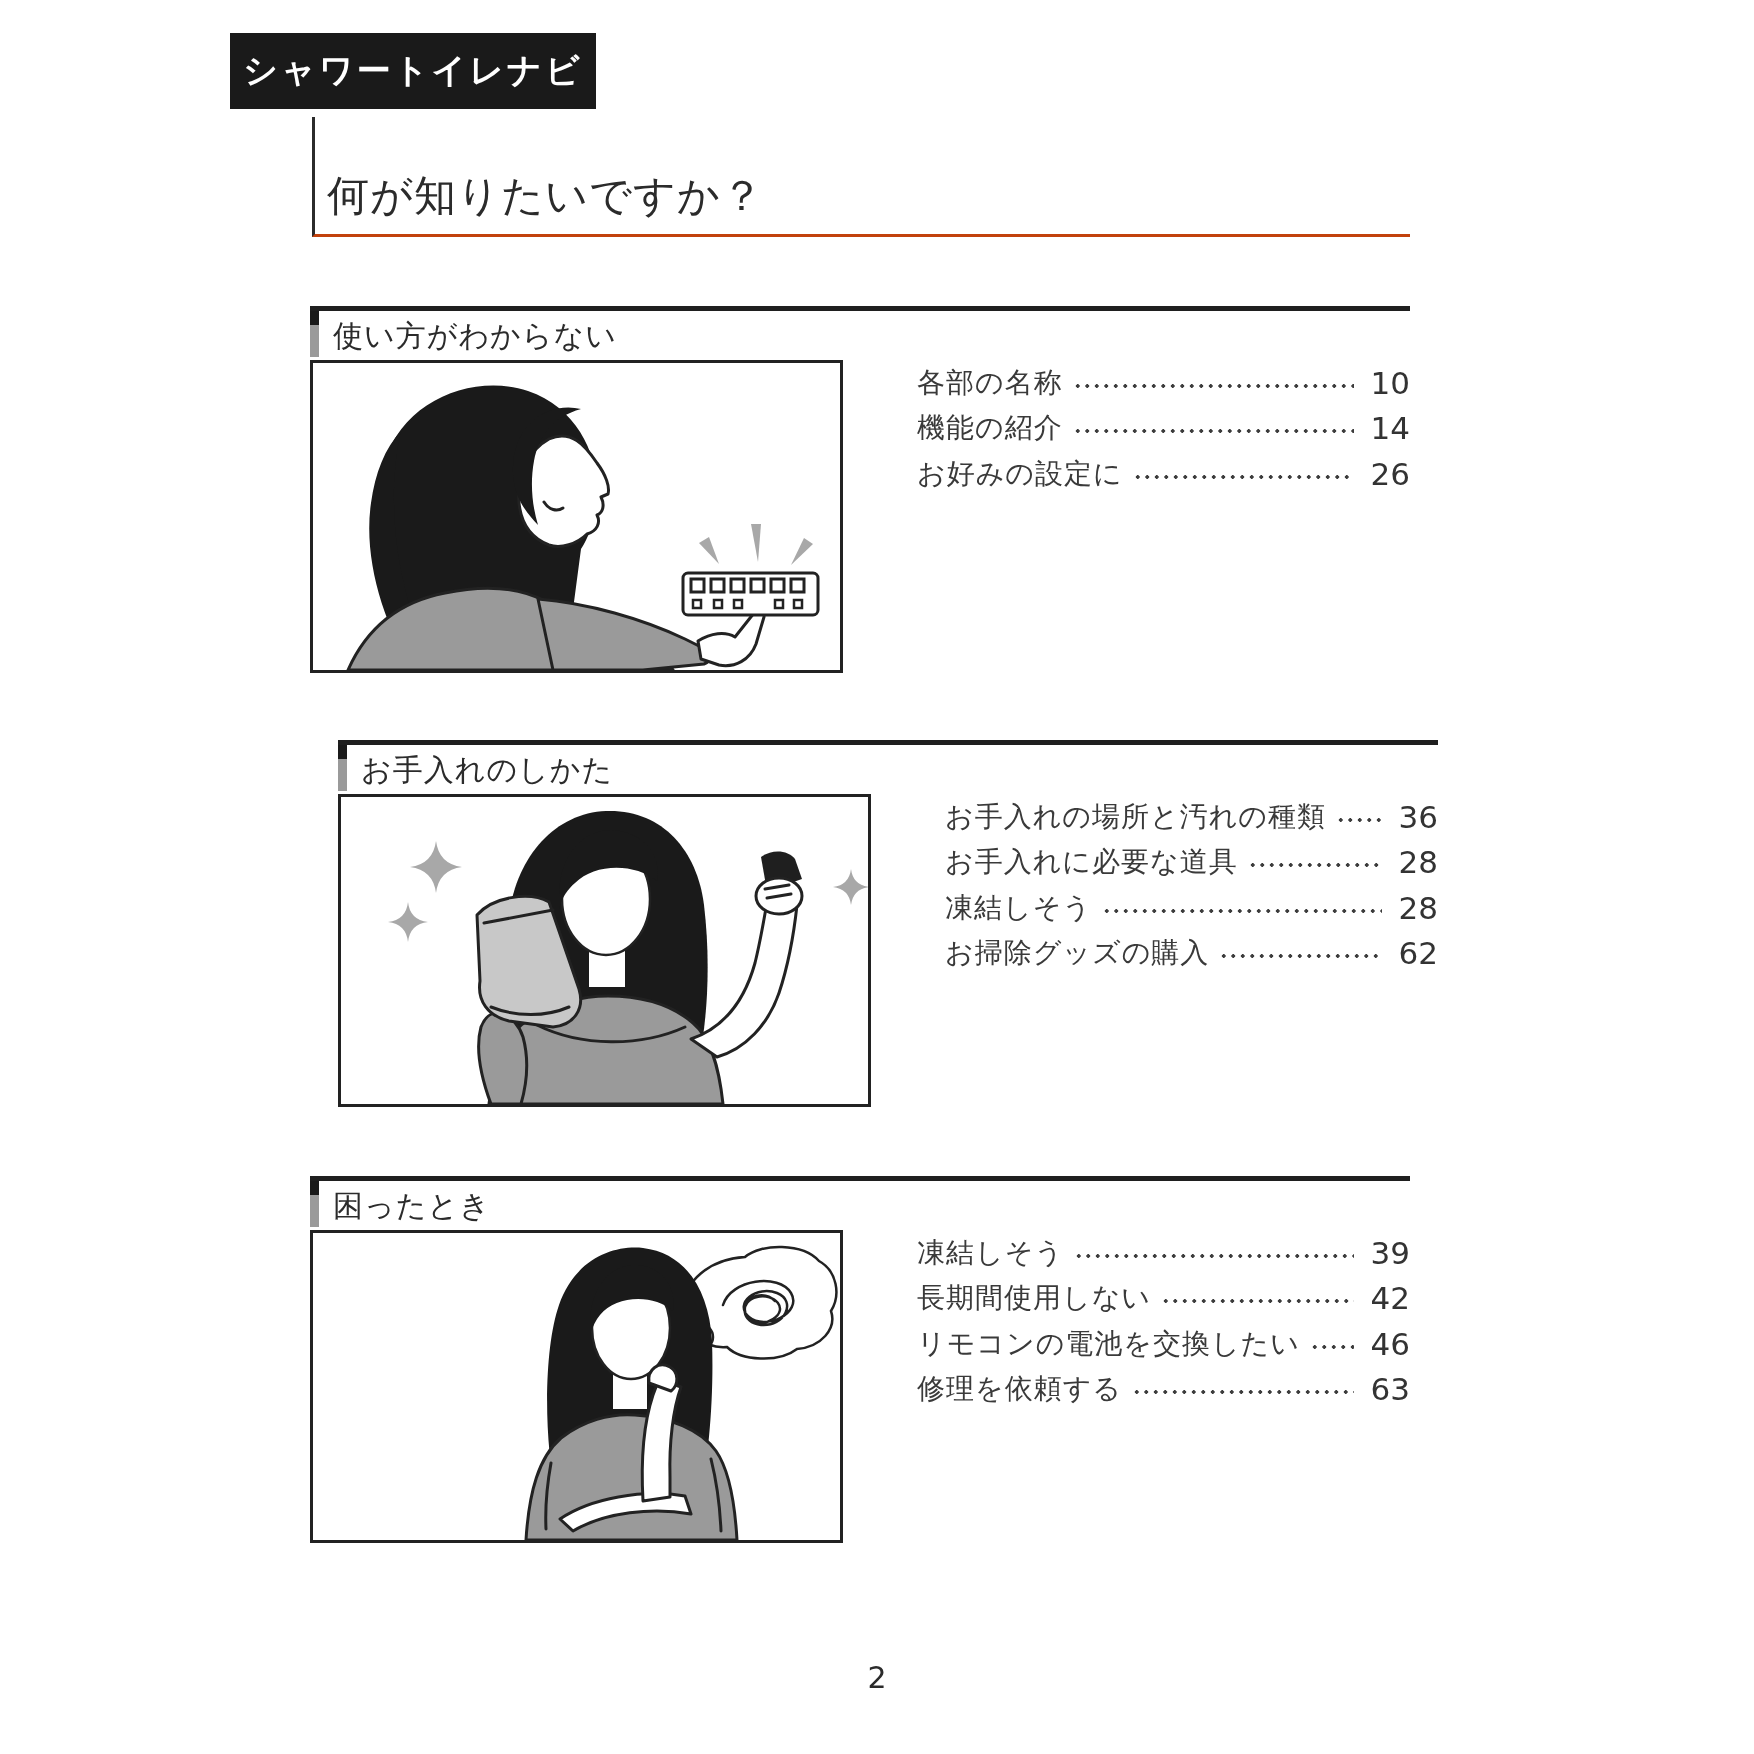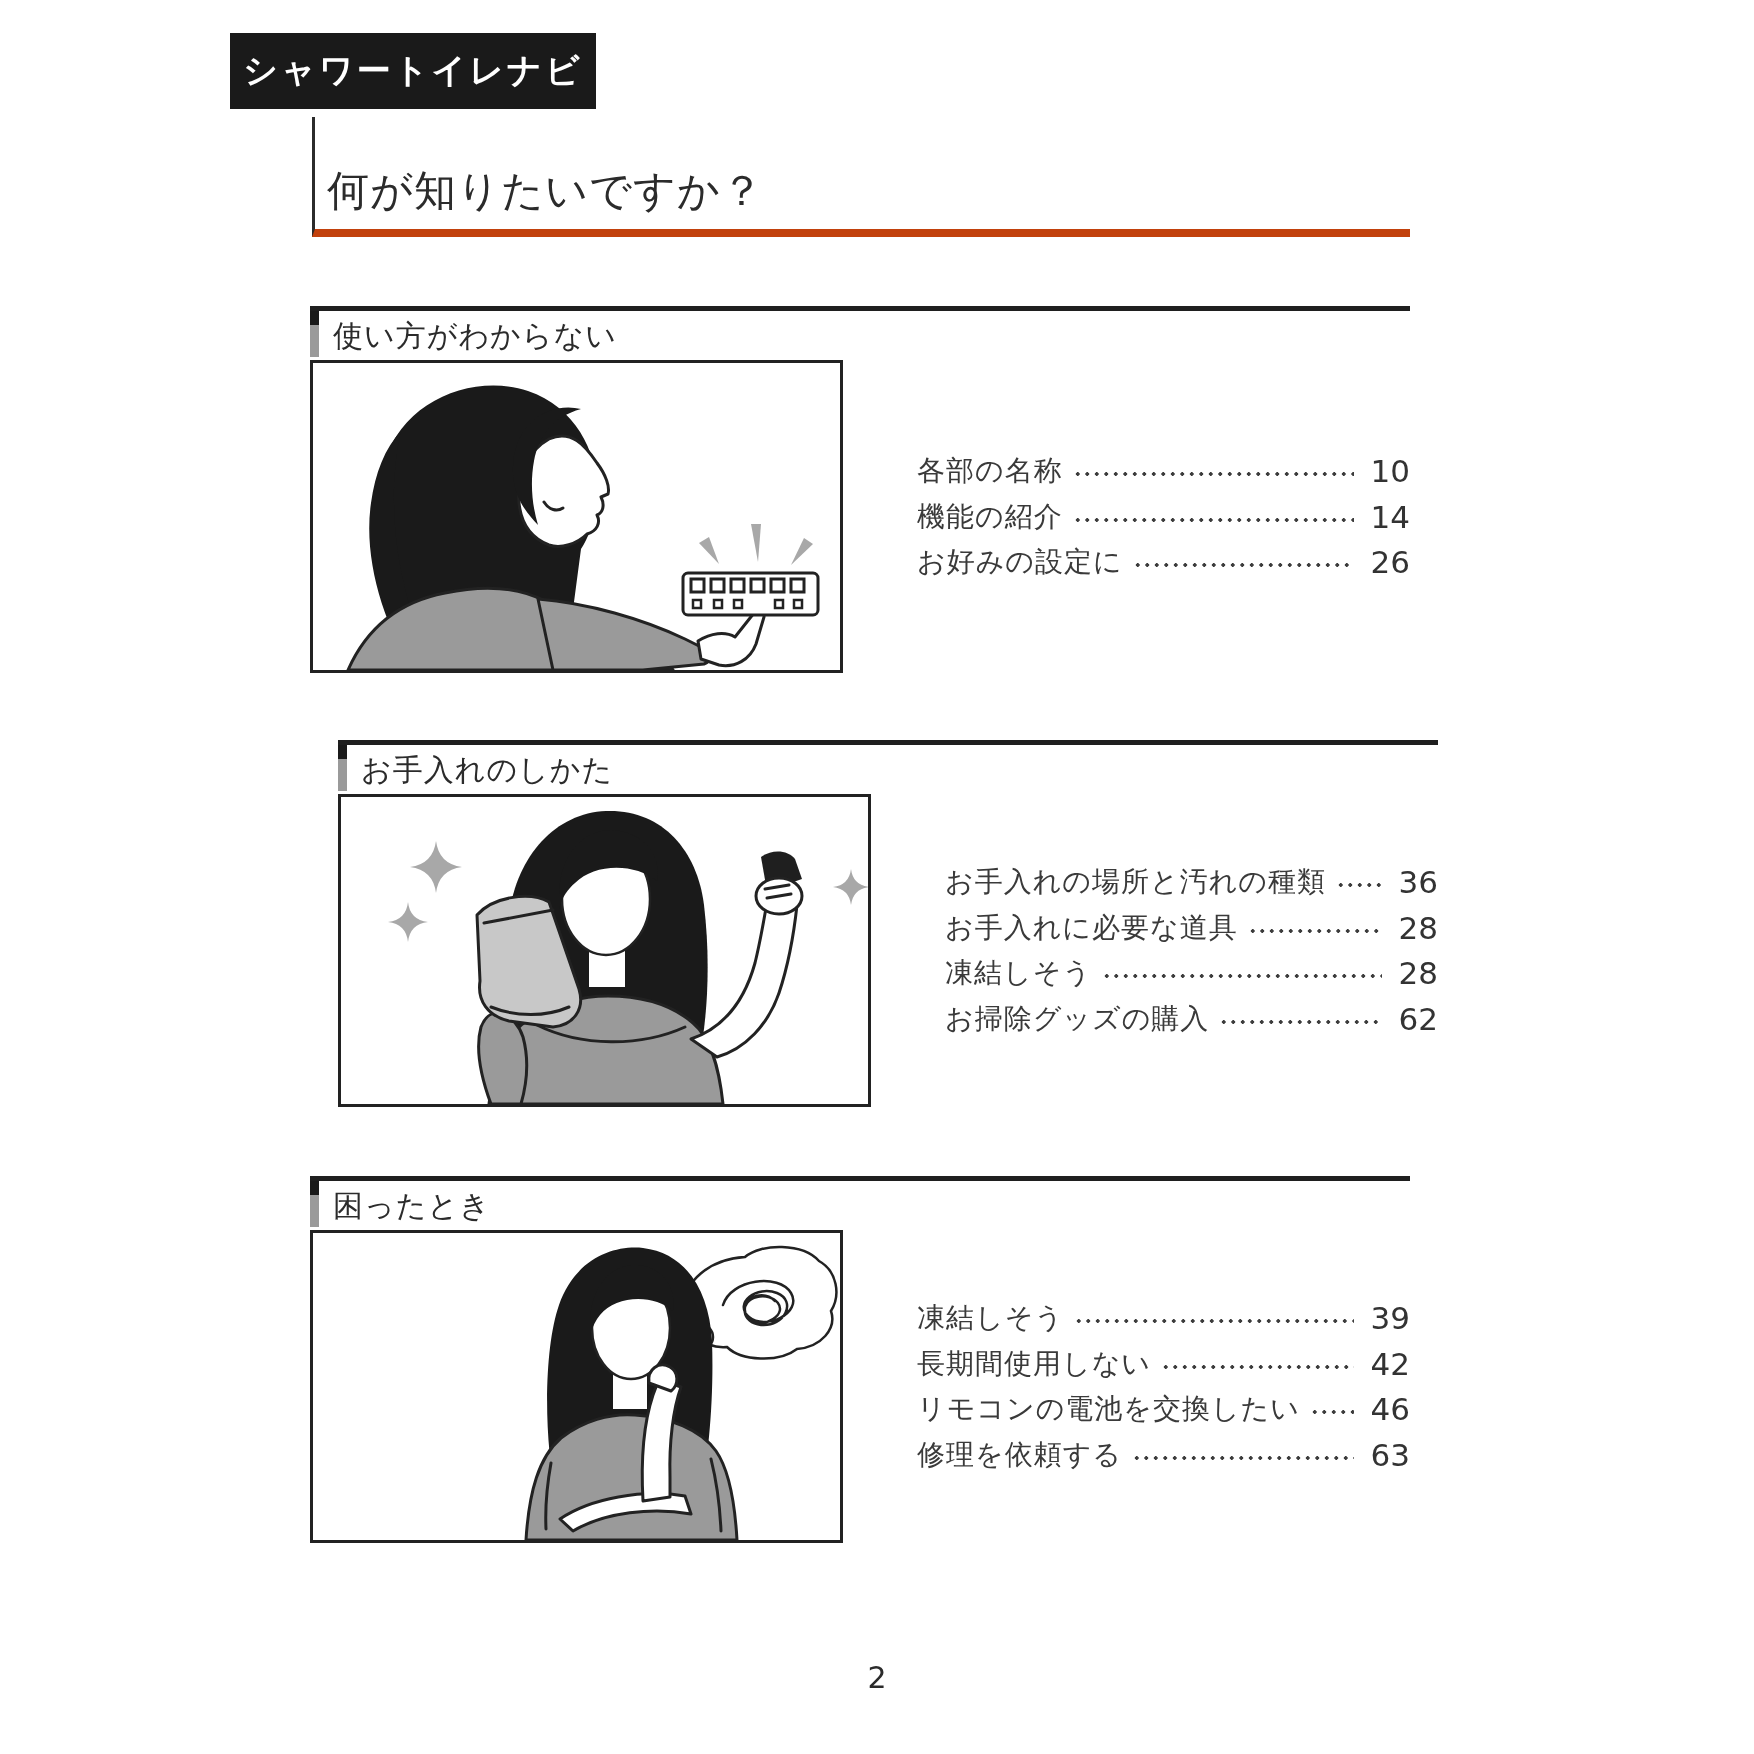--- a/index.html
+++ b/index.html
@@ -10,41 +10,41 @@
   }
   
   .badge{
     position:absolute;left:230px;top:33px;width:366px;height:76px;
     background:#1a1a1a;color:#ffffff;display:flex;align-items:center;justify-content:center;
     font-size:34px;font-weight:bold;letter-spacing:3px;
   }
   
   .title-block{
     position:absolute;left:312px;top:117px;width:1098px;height:120px;
-    border-left:3px solid #2b2b2b;border-bottom:8px solid #c2410c;box-sizing:border-box;
+    border-left:3px solid #2b2b2b;border-bottom:3px solid #c2410c;box-sizing:border-box;
   }
   .title-text{
     position:absolute;left:12px;bottom:10px;font-size:42px;letter-spacing:1px;white-space:nowrap;
   }
   
   .section{position:absolute;left:310px;width:1100px;}
   .section-1{top:306px;}
   .section-2{top:740px;padding-left:28px;}
   .section-3{top:1176px;}
   .section-header{
     border-top:5px solid #1f1f1f;height:49px;display:flex;align-items:flex-start;text-align:center;
   }
   .head-bar{
     width:9px;height:46px;flex:none;
     background:linear-gradient(#1a1a1a 0 14px,#9a9a9a 14px 100%);
   }
   .head-text{
     font-size:30px;padding:5px 0 0 14px;letter-spacing:1px;white-space:nowrap;
   }
-  .section-body{display:flex;align-items:center;}
+  .section-body{display:flex;align-items:flex-start;}
   .illus{
     width:533px;height:313px;border:3px solid #222;box-sizing:border-box;flex:none;background:#fff;
   }
   .illus svg{display:block;width:100%;height:100%;}
   .toc{flex:1;margin-left:74px;min-width:0;}
   .toc-row{display:flex;align-items:center;height:45.5px;}
   .toc-label{font-size:28px;color:#3a3a3a;letter-spacing:1px;white-space:nowrap;flex:none;}
   .toc-leader{
     flex:1;height:6px;margin:6px 12px 0 10px;align-self:center;
     background-image:radial-gradient(circle,#3c3c3c 1.8px,transparent 2px);

